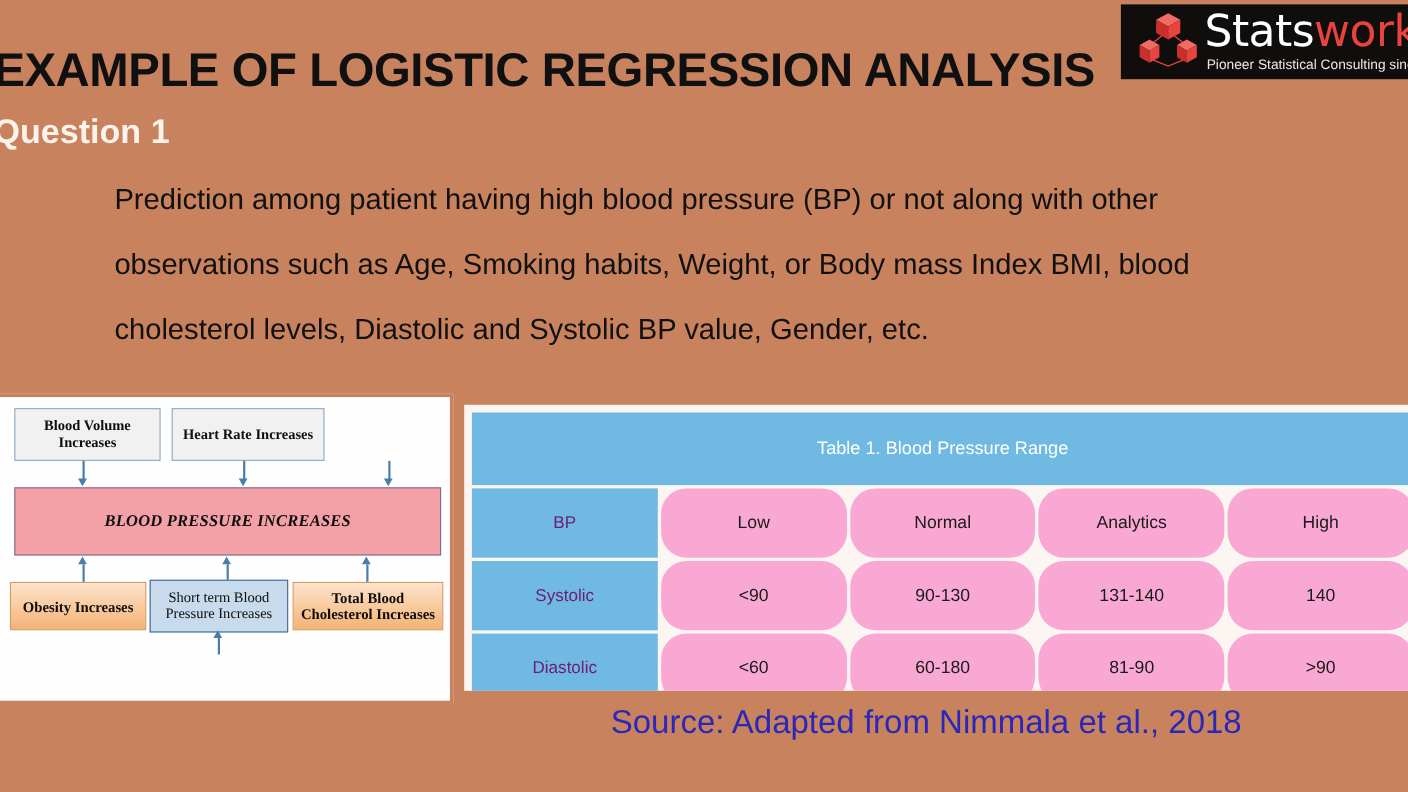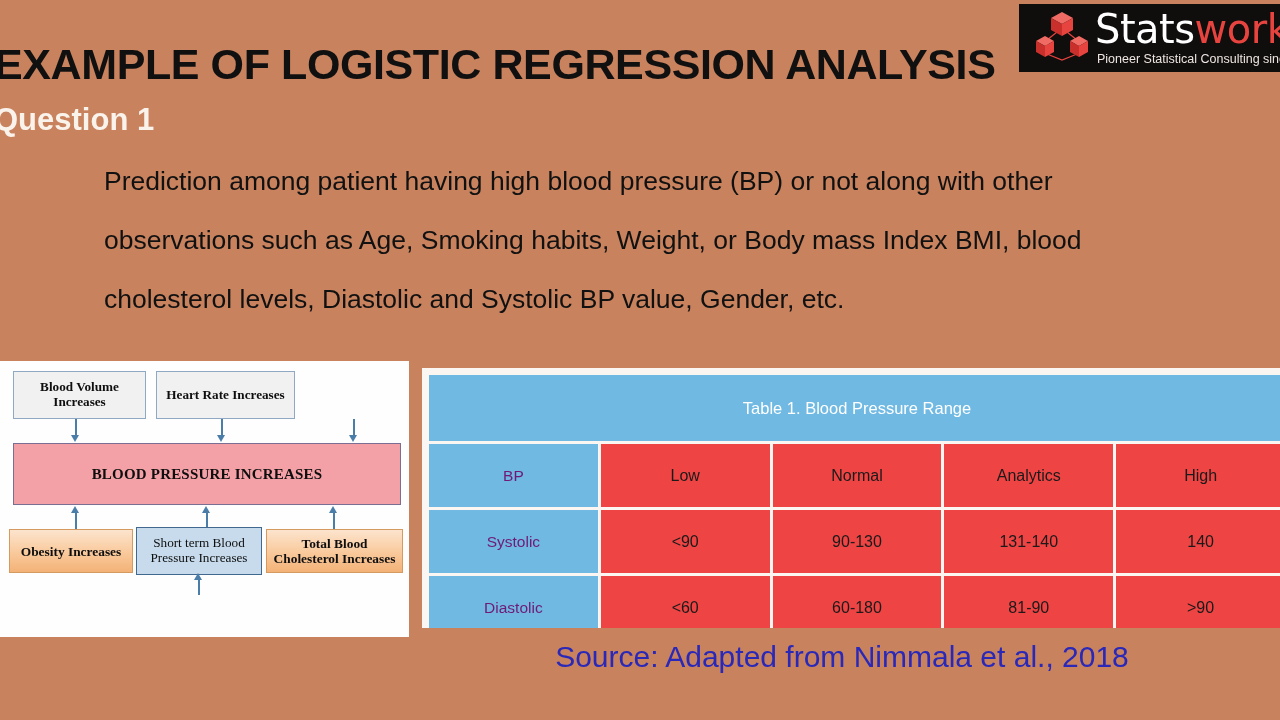--- a/index.html
+++ b/index.html
@@ -200,26 +200,27 @@
   #bp-table .row-head {
     background: #6FB9E3;
     color: #701a75;
     font-size: 15.5px;
     text-align: center;
     width: 148px;
     font-family: "Liberation Sans", sans-serif;
     font-weight: normal;
   }
   #bp-table .cell {
-    background: #ef4444;
+    background: #f9a8d4;
     color: #1A1A1A;
     font-size: 16px;
     text-align: center;
     font-family: "Liberation Sans", sans-serif;
     font-weight: normal;
+    border-radius: 23px;
   }
   #bp-table tr.body-row { height: 63px; }
 
   
   #source-caption {
     position: absolute;
     left: 422px;
     top: 640px;
     width: 840px;
     text-align: center;
@@ -287,21 +288,21 @@
     <div class="dg-box dg-gray" style="left:157px; top:10px;  width:139px; height:48px;">Heart Rate Increases</div>
     <div class="dg-box dg-gray" style="left:14px;  top:10px;  width:133px; height:48px;">Blood Volume Increases</div>
 
     <div class="dg-line" style="left:76px;  top:58px; height:18px;"></div>
     <div class="dg-head-down" style="left:71.5px;  top:74px;"></div>
     <div class="dg-line" style="left:222px; top:58px; height:18px;"></div>
     <div class="dg-head-down" style="left:217.5px; top:74px;"></div>
     <div class="dg-line" style="left:354px; top:58px; height:18px;"></div>
     <div class="dg-head-down" style="left:349.5px; top:74px;"></div>
 
-    <div class="dg-box dg-pink" style="left:14px; top:82px; width:388px; height:62px;">BLOOD PRESSURE INCREASES</div>
+    <div class="dg-box dg-pink" style="left:14px; top:82px; width:388px; height:62px;font-style:italic;">BLOOD PRESSURE INCREASES</div>
 
     <div class="dg-line" style="left:76px;  top:152px; height:16px;"></div>
     <div class="dg-head-up" style="left:71.5px;  top:145px;"></div>
     <div class="dg-line" style="left:207px; top:152px; height:16px;"></div>
     <div class="dg-head-up" style="left:202.5px; top:145px;"></div>
     <div class="dg-line" style="left:334px; top:152px; height:16px;"></div>
     <div class="dg-head-up" style="left:329.5px; top:145px;"></div>
 
     <div class="dg-box dg-orange" style="left:10px;  top:168px; width:124px; height:44px;">Obesity Increases</div>
     <div class="dg-box dg-blue" style="left:137px; top:166px; width:126px; height:48px;">Short term Blood Pressure Increases</div>

